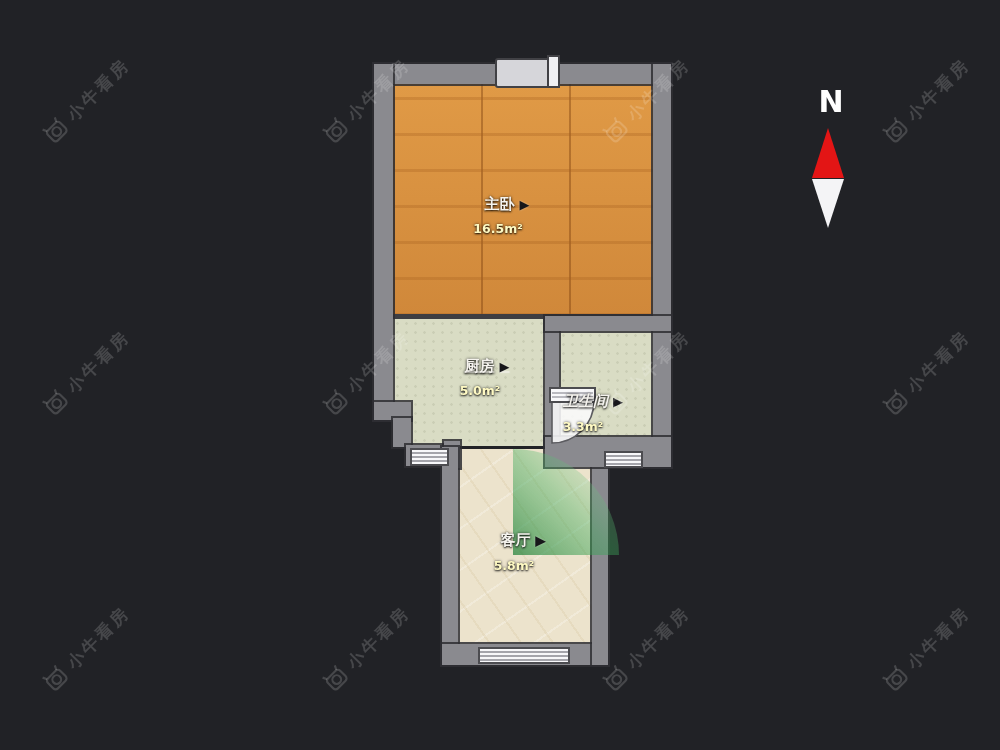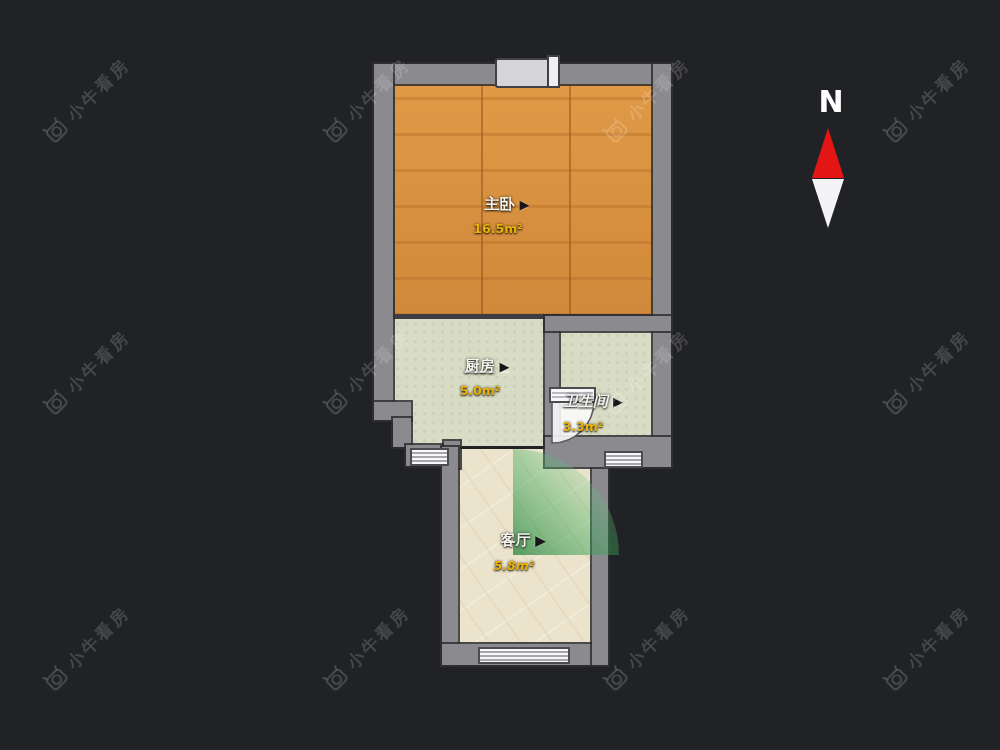--- a/index.html
+++ b/index.html
@@ -50,21 +50,21 @@
   
   .room-label{
     position:absolute;z-index:7;transform:translate(-50%,-50%);
     display:flex;align-items:center;gap:5px;white-space:nowrap;
     color:#f5f3ee;font-size:15px;font-weight:bold;
     text-shadow:0 1px 2px rgba(0,0,0,.85),0 0 3px rgba(0,0,0,.6);
   }
   .room-label .arrow{color:#17171a;font-size:13px;text-shadow:0 0 2px rgba(255,255,255,.45);}
   .room-area{
     position:absolute;z-index:7;transform:translate(-50%,-50%);
-    color:#eab308;font-size:12.5px;font-weight:bold;white-space:nowrap;
+    color:#fef9c3;font-size:12.5px;font-weight:bold;white-space:nowrap;
     text-shadow:0 1px 2px rgba(0,0,0,.85),0 0 3px rgba(0,0,0,.6);
   }
   
   #compass{position:absolute;left:800px;top:84px;width:62px;height:150px;z-index:30;}
   #compass .n{
     position:absolute;left:50%;top:0;transform:translateX(-50%);
     color:#fff;font-size:30px;font-weight:bold;
   }
   .tri{width:0;height:0;position:absolute;}
   .tri-red{left:12px;top:44px;border-left:16px solid transparent;border-right:16px solid transparent;border-bottom:50px solid #e31515;}
@@ -135,21 +135,21 @@
   <div class="room-label" style="left:585px;top:401px;font-style:italic;">
     <span>卫生间</span>
       <span class="arrow">▶</span>
   </div>
   <div class="room-area" style="left:575px;top:426px;">3.3m²</div>
 
   <div class="room-label" style="left:515px;top:540px;font-family:Liberation Serif, serif;">
     <span>客厅</span>
       <span class="arrow">▶</span>
   </div>
-  <div class="room-area" style="left:506px;top:565px;font-style:italic;">5.8m²</div>
+  <div class="room-area" style="left:506px;top:565px;">5.8m²</div>
 </div>
 
 <div id="compass">
   <div class="n">N</div>
   <div class="tri tri-red"></div>
   <div class="tri tri-white"></div>
 </div>
 
 <div id="wm-layer">
   <div class="wm" style="left:30px;top:87px;">

